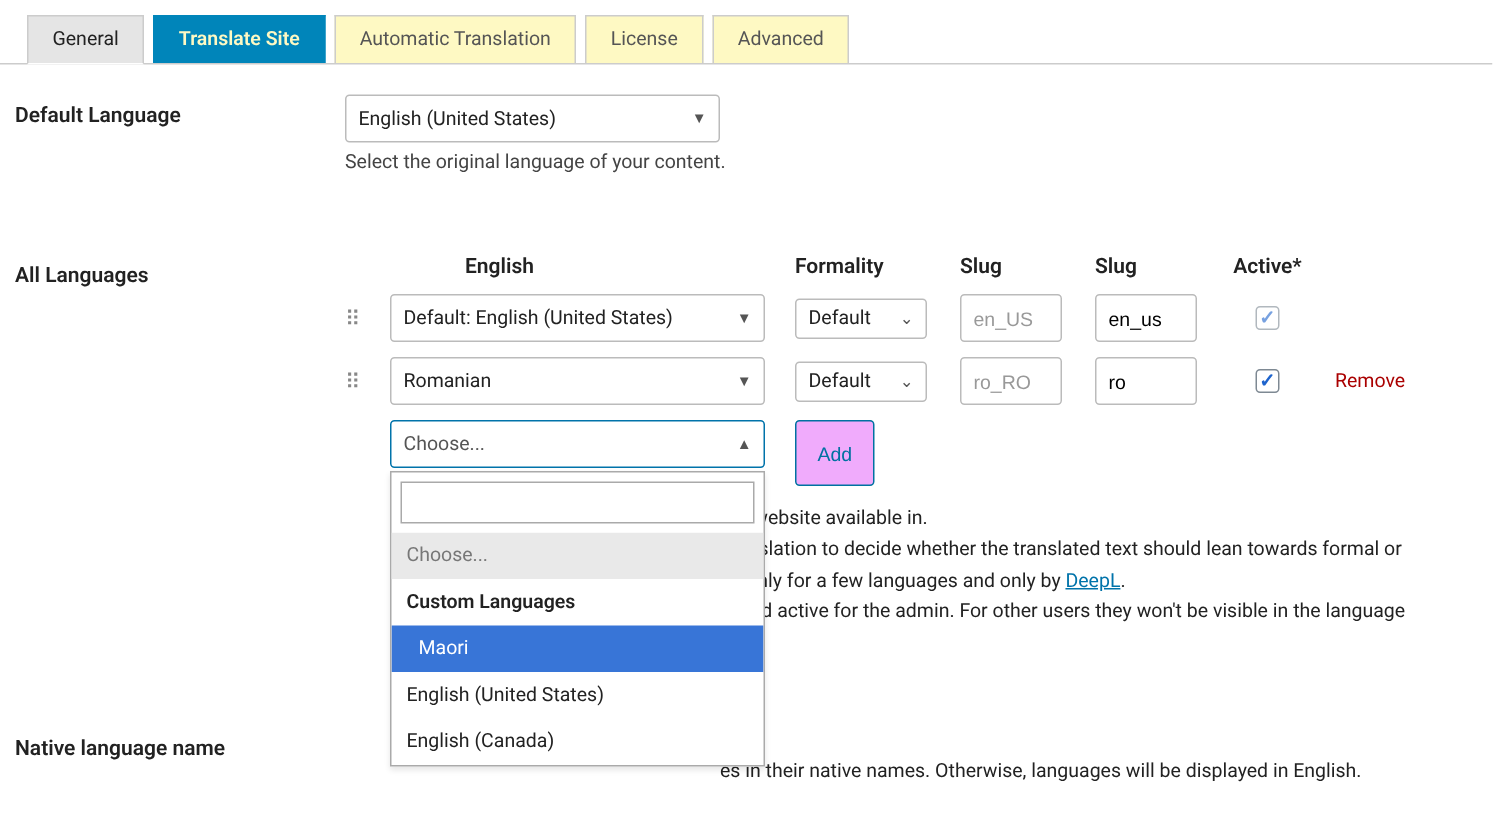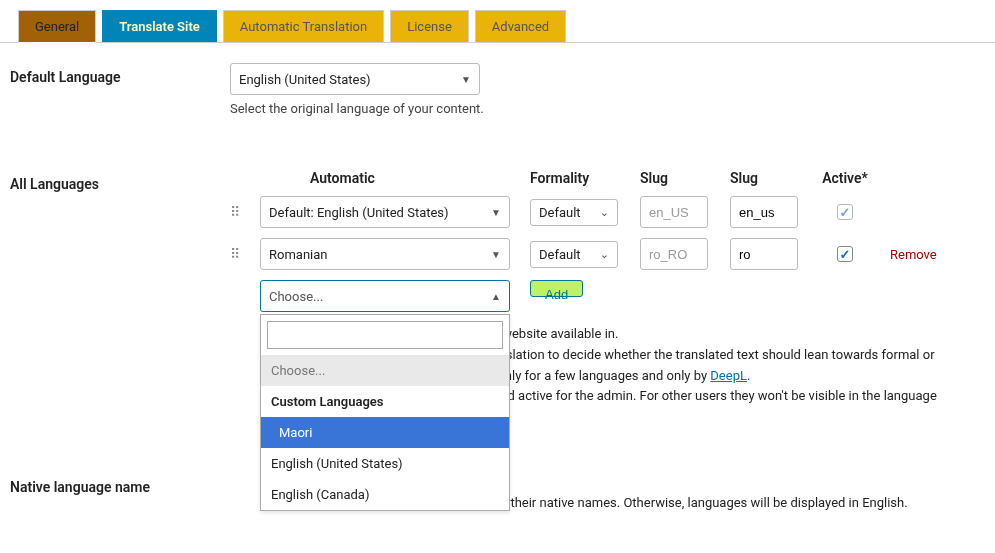--- a/index.html
+++ b/index.html
@@ -1,19 +1,19 @@
 <!DOCTYPE html>
 <html><head>
 <meta charset="utf-8">
 <style>
 * { box-sizing: border-box; margin: 0; padding: 0; }
 body { font-family: -apple-system, BlinkMacSystemFont, "Segoe UI", Roboto, sans-serif; font-size: 13px; color: #222; background: #fff; width: 995px; }
 .tabs { display: flex; border-bottom: 1px solid #ccc; padding-left: 18px; padding-top: 10px; gap: 6px; }
-.tab { padding: 8px 16px; background: #eab308; border: 1px solid #ccc; border-bottom: none; cursor: pointer; font-size: 13px; color: #555; }
-.tab.active-general { background: #a16207; border-bottom: 1px solid #fff; margin-bottom: -1px; color: #222; cursor: default; }
+.tab { padding: 8px 16px; background: #fef9c3; border: 1px solid #ccc; border-bottom: none; cursor: pointer; font-size: 13px; color: #555; }
+.tab.active-general { background: #e5e5e5; border-bottom: 1px solid #fff; margin-bottom: -1px; color: #222; cursor: default; }
 .tab.active-blue { background: #0085ba; color: #fef9c3; border-color: #0085ba; font-weight: 600; }
 .content { padding: 20px 10px 30px 10px; }
 .row { display: flex; margin-bottom: 14px; }
 .label-col { width: 220px; font-weight: 600; font-size: 14px; padding-top: 6px; }
 .field-col { flex: 1; }
 .select { width: 250px; height: 32px; border: 1px solid #bbb; border-radius: 3px; background: #fff; padding: 0 8px; display: flex; align-items: center; justify-content: space-between; cursor: pointer; }
 .select .caret { font-size: 10px; color: #555; }
 .helper { color: #444; margin-top: 6px; font-size: 13px; }
 .lang-table { display: flex; flex-direction: column; gap: 10px; }
 .lang-header { display: flex; font-weight: 600; font-size: 14px; }
@@ -26,21 +26,21 @@
 .col-action { width: 70px; margin-left: 20px; }
 .lang-row { display: flex; align-items: center; }
 .drag-handle { color: #888; cursor: grab; font-size: 14px; }
 .formality-select { width: 88px; height: 27px; border: 1px solid #bbb; border-radius: 3px; padding: 0 8px; display: flex; align-items: center; justify-content: space-between; cursor: pointer; background: #fff; }
 .code-input { width: 68px; height: 32px; border: 1px solid #bbb; border-radius: 3px; padding: 0 8px; font-size: 13px; }
 .code-input.readonly { color: #999; background: #fff; }
 .checkbox { width: 16px; height: 16px; border: 1px solid #7e8993; border-radius: 3px; display: inline-flex; align-items: center; justify-content: center; background: #fff; cursor: pointer; }
 .checkbox.checked::after { content: "✓"; color: #1e64cd; font-weight: bold; font-size: 13px; }
 .checkbox.disabled { opacity: 0.6; cursor: default; }
 .remove-link { color: #a00; cursor: pointer; font-size: 13px; }
-.add-btn { border: 1px solid #0071a1; color: #0071a1; background: #bef264; padding: 6px 14px; border-radius: 3px; cursor: pointer; font-size: 13px; height: 17px; }
+.add-btn { border: 1px solid #0071a1; color: #0071a1; background: #f0abfc; padding: 6px 14px; border-radius: 3px; cursor: pointer; font-size: 13px; height: 44px; }
 .dropdown-wrapper { position: relative; width: 250px; }
 .select.open { border-color: #0073aa; }
 .dropdown-panel { position: absolute; top: 34px; left: 0; width: 250px; border: 1px solid #aaa; background: #fff; z-index: 10; box-shadow: 0 2px 4px rgba(0,0,0,0.1); }
 .dropdown-search { width: calc(100% - 12px); margin: 6px; height: 28px; border: 1px solid #aaa; padding: 0 6px; }
 .dropdown-list { max-height: 170px; overflow-y: scroll; }
 .dropdown-item { padding: 8px 10px; cursor: pointer; }
 .dropdown-item.placeholder { background: #e9e9e9; color: #777; }
 .dropdown-item.group { font-weight: 600; cursor: default; color: #222; }
 .dropdown-item.highlight { background: #3875d7; color: #fff; }
 .notes { margin-top: 12px; font-size: 13px; line-height: 1.6; color: #222; }
@@ -73,21 +73,21 @@
 
   <div class="section-gap"></div>
 
   <div class="row" style="margin-bottom:6px;">
     <div class="label-col">All Languages</div>
     <div class="field-col">
       <div class="lang-table">
 
         <div class="lang-header">
           <div class="col-drag"></div>
-          <div class="col-lang" style="padding-left:50px;">Automatic</div>
+          <div class="col-lang" style="padding-left:50px;">English</div>
           <div class="col-form">Formality</div>
           <div class="col-code">Slug</div>
           <div class="col-slug">Slug</div>
           <div class="col-active">Active*</div>
         </div>
 
         <div class="lang-row">
           <div class="col-drag"><span class="drag-handle">⠿</span></div>
           <div class="col-lang">
             <div class="select">

